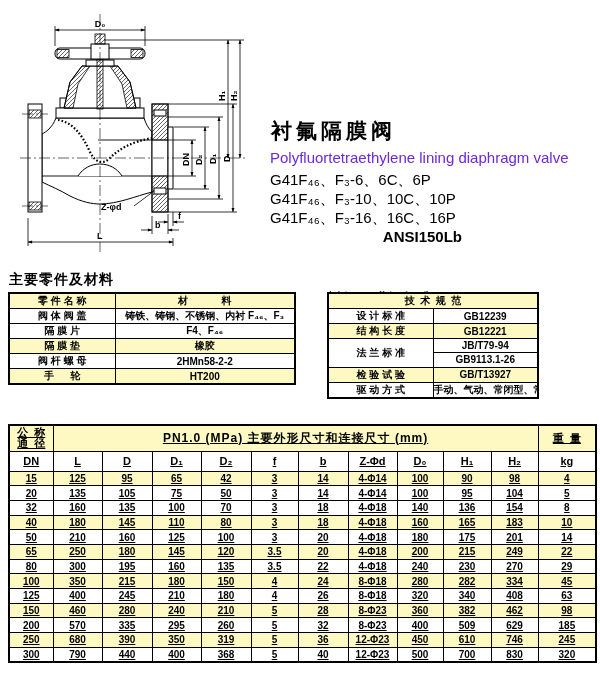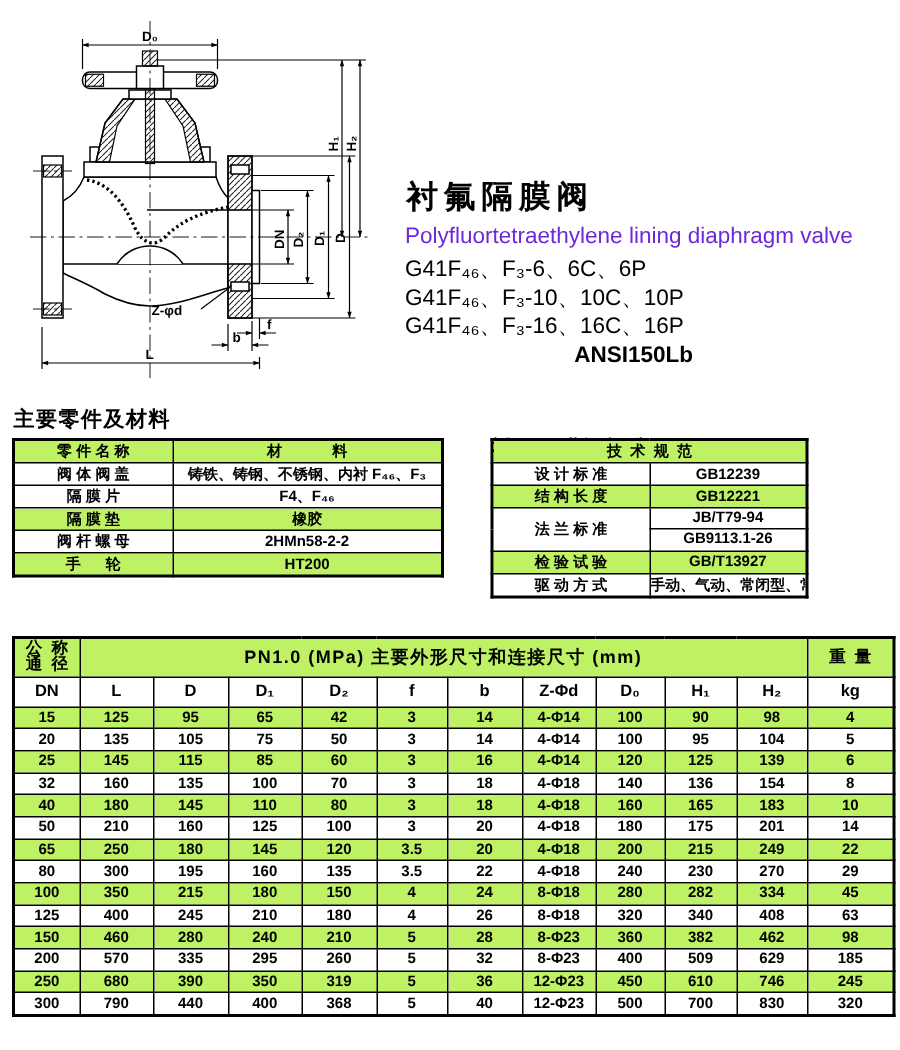--- a/index.html
+++ b/index.html
@@ -19,31 +19,31 @@
 
   
   .sec-title { font-size:14px; font-weight:bold; letter-spacing:1px; }
   .sec-parts-title { left:9px;  top:271px; }
   .sec-std-title   { left:328px; top:271px;margin-top:19px; }
 
   
   table { border-collapse:collapse; table-layout:fixed; border:2px solid #000; }
   td, th { border:1px solid #000; text-align:center; vertical-align:middle;
            white-space:pre; overflow:hidden; font-weight:bold; }
-  .gray { background:#bef264; }
+  .gray { background:#fef9c3; }
 
   .parts-table { left:8px; top:292px; width:288px; }
   .parts-table td, .parts-table th { height:14.3px; font-size:10px; }
   .parts-table .c1 { width:106px; }
 
   .std-table { left:327px; top:292px; width:212px; }
   .std-table td, .std-table th { height:14.3px; font-size:10px; }
   .std-table .c1 { width:58px; }
 
-  .big-table { left:8px; top:424px; width:587px; }
+  .big-table { left:8px; top:424px; width:587px;text-decoration:underline; }
   .big-table td { height:14.7px; font-size:10px; line-height:11px; }
   .big-table .hrow1 td { height:26px; font-size:11px; }
   .big-table .hrow1 .pn-title { font-size:12px; letter-spacing:1px; }
   .big-table .hrow2 td { height:20px; font-size:11px; }
 
   
   .drawing { left:0; top:0; }
   .part   { fill:#fff; stroke:#000; stroke-width:1; }
   .hatch  { fill:url(#hp); stroke:#000; stroke-width:0.8; }
   .thin   { stroke:#000; stroke-width:0.9; fill:none; }
@@ -304,34 +304,20 @@
         <td>75</td>
         <td>50</td>
         <td>3</td>
         <td>14</td>
         <td>4-Φ14</td>
         <td>100</td>
         <td>95</td>
         <td>104</td>
         <td>5</td>
       </tr>
-      <tr class="gray">
-        <td>25</td>
-        <td>145</td>
-        <td>115</td>
-        <td>85</td>
-        <td>60</td>
-        <td>3</td>
-        <td>16</td>
-        <td>4-Φ14</td>
-        <td>120</td>
-        <td>125</td>
-        <td>139</td>
-        <td>6</td>
-      </tr>
       <tr>
         <td>32</td>
         <td>160</td>
         <td>135</td>
         <td>100</td>
         <td>70</td>
         <td>3</td>
         <td>18</td>
         <td>4-Φ18</td>
         <td>140</td>

